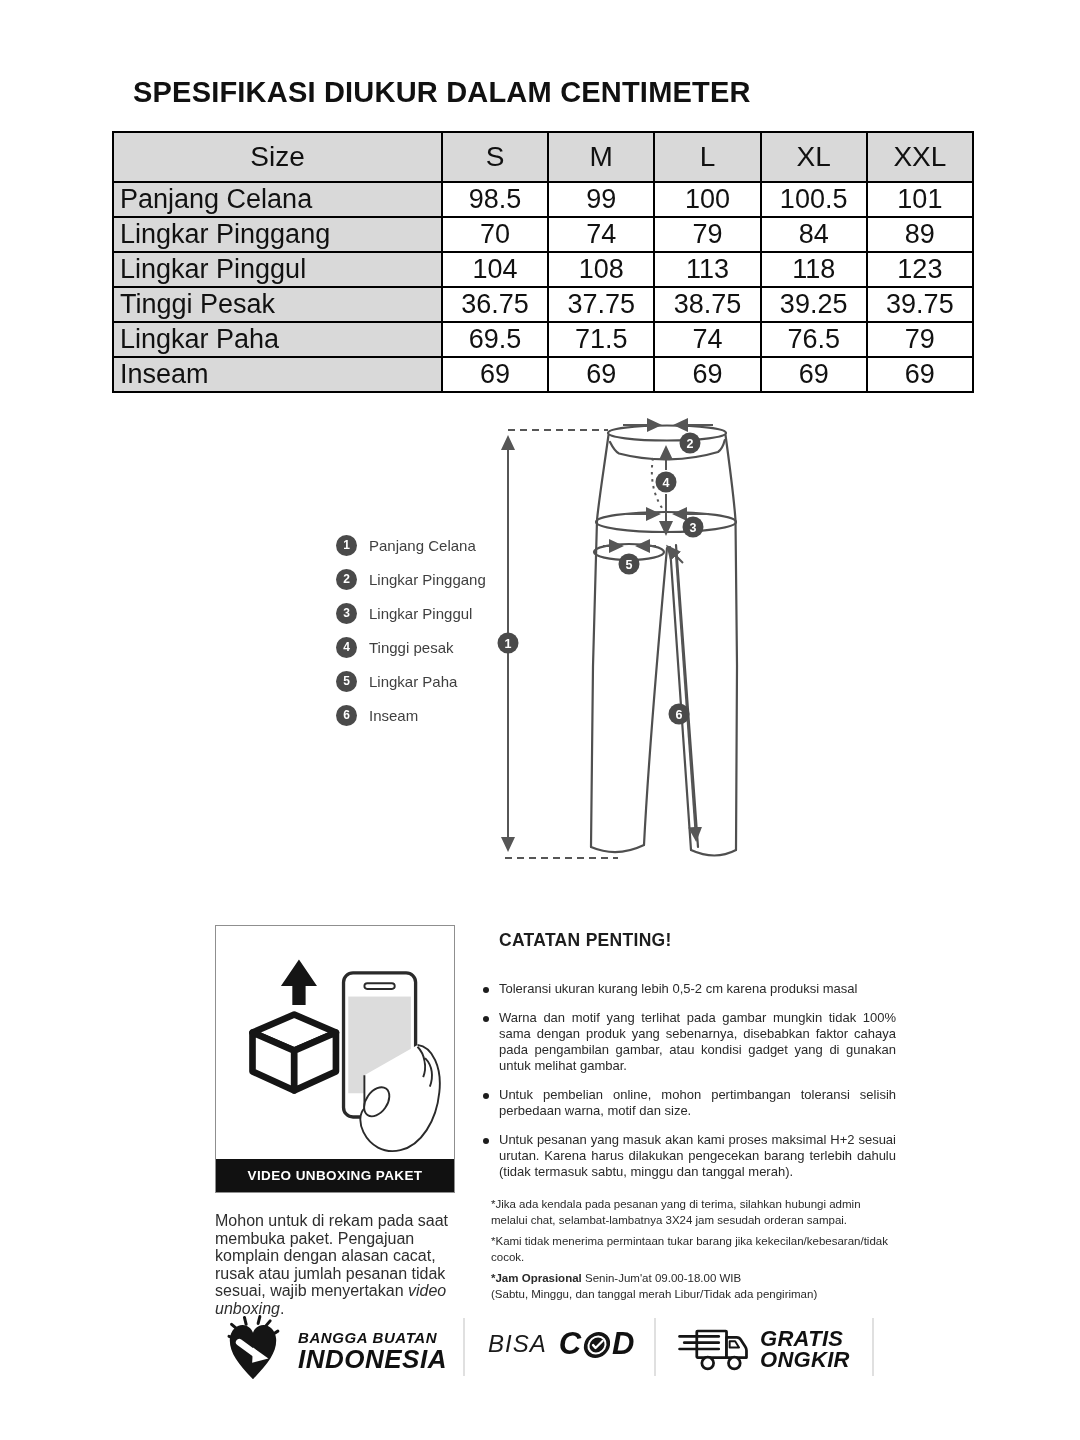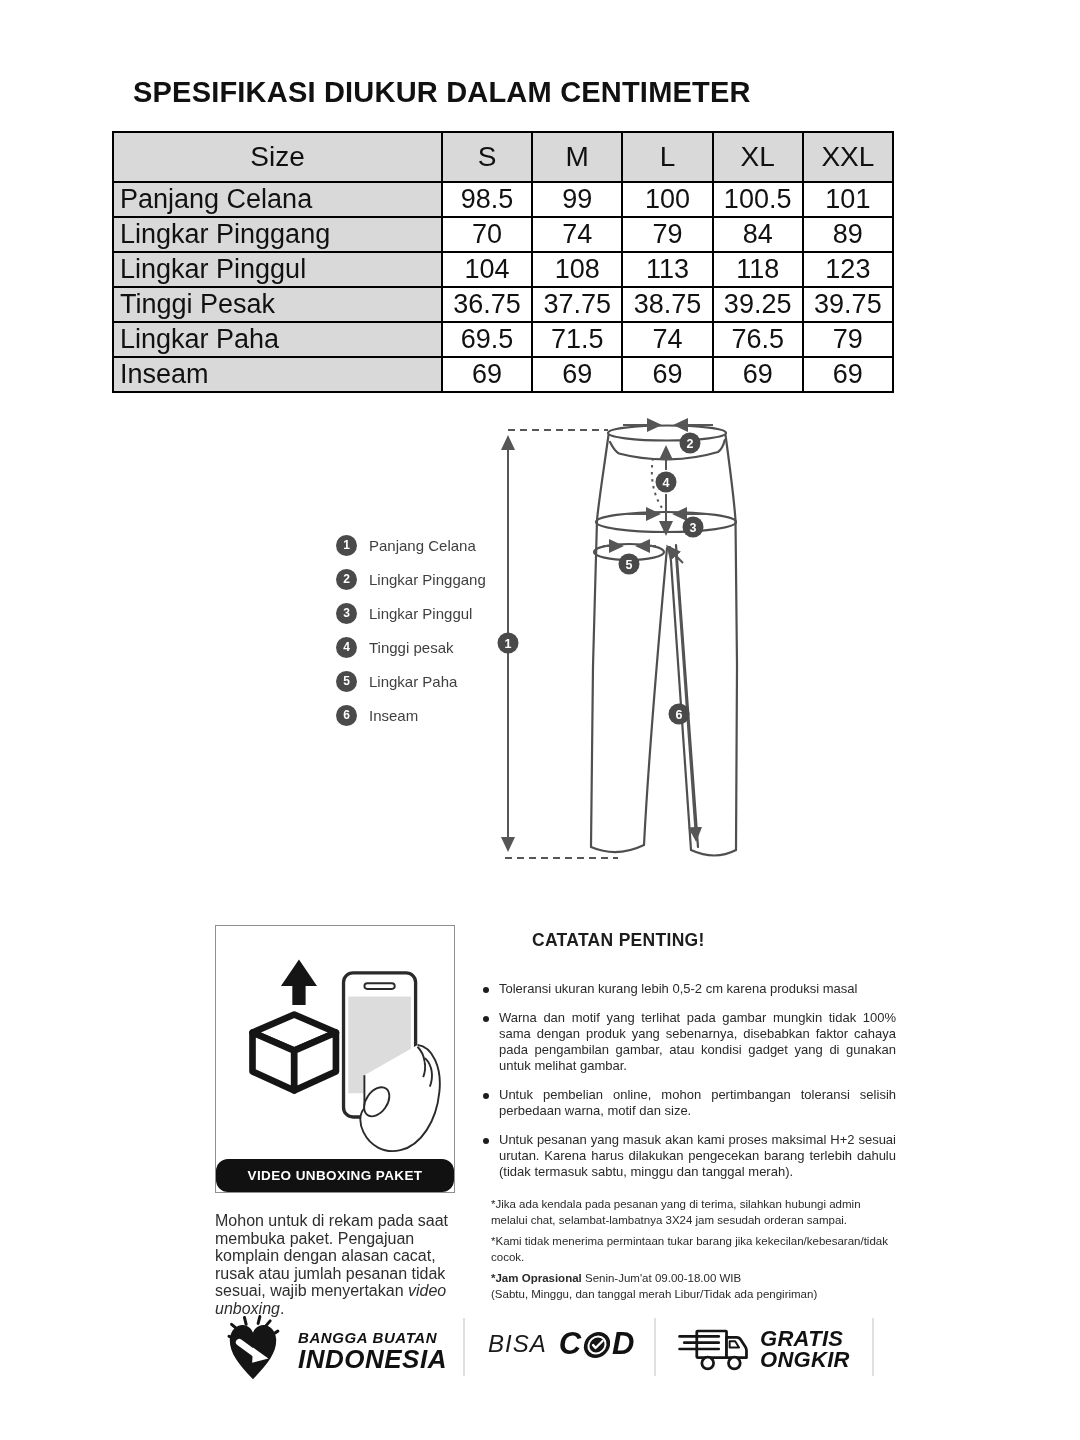--- a/index.html
+++ b/index.html
@@ -11,21 +11,21 @@
   .abs { position:absolute; }
 
   
   .page-title {
     left:133px; top:64px; font-size:29px; font-weight:bold; color:#111;
     letter-spacing:0.2px; white-space:nowrap;margin-top:12px;
   }
 
   
   table.spec {
-    position:absolute; left:112px; top:131px; width:782px;
+    position:absolute; left:112px; top:131px; width:862px;
     border-collapse:collapse; table-layout:fixed;
     font-size:27px; color:#111;
   }
   table.spec col.c0 { width:329px; }
   table.spec th, table.spec td {
     border:2px solid #000; text-align:center; vertical-align:middle;
     overflow:hidden; white-space:nowrap;
   }
   table.spec thead th {
     height:50px; background:var(--table-header-bg,#d9d9d9); font-weight:normal; font-size:28px;
@@ -50,29 +50,29 @@
   .mk-num { font-family:"Liberation Sans",sans-serif; font-size:12.5px; font-weight:bold; fill:#fff; }
 
   
   .unbox-card {
     left:215px; top:925px; width:240px; height:268px; background:#fff;
     border:1px solid #8f8f8f; display:flex; flex-direction:column;
   }
   .unbox-art { flex:1 1 auto; display:flex; align-items:center; justify-content:center; }
   .unbox-banner {
     height:33px; background:var(--banner-bg,#111111); color:#fff; font-size:13.5px; font-weight:bold;
-    letter-spacing:0.4px; display:flex; align-items:center; justify-content:center; white-space:nowrap;border-radius:12px;
+    letter-spacing:0.4px; display:flex; align-items:center; justify-content:center; white-space:nowrap;
   }
   .unbox-caption {
     left:215px; top:1212px; width:262px; font-size:16px; line-height:17.5px; color:#2e2e2e;
   }
 
   
   .notes { left:499px; top:930px; width:397px; }
-  .notes-heading { font-size:17.5px; font-weight:bold; color:#1d1d1d; letter-spacing:0.3px;margin-left:33px; }
+  .notes-heading { font-size:17.5px; font-weight:bold; color:#1d1d1d; letter-spacing:0.3px; }
   .notes-list { list-style:none; margin-top:30px; }
   .notes-list li {
     position:relative; font-size:13px; line-height:16px; color:#2a2a2a;
     text-align:justify; margin-bottom:13px;
   }
   .bullet-dot {
     position:absolute; left:-16px; top:5.5px; width:6px; height:6px;
     border-radius:50%; background:#1d1d1d;
   }
   .footnotes { margin-top:17px; margin-left:-8px; font-size:11.5px; line-height:15.5px; color:#2a2a2a; }

